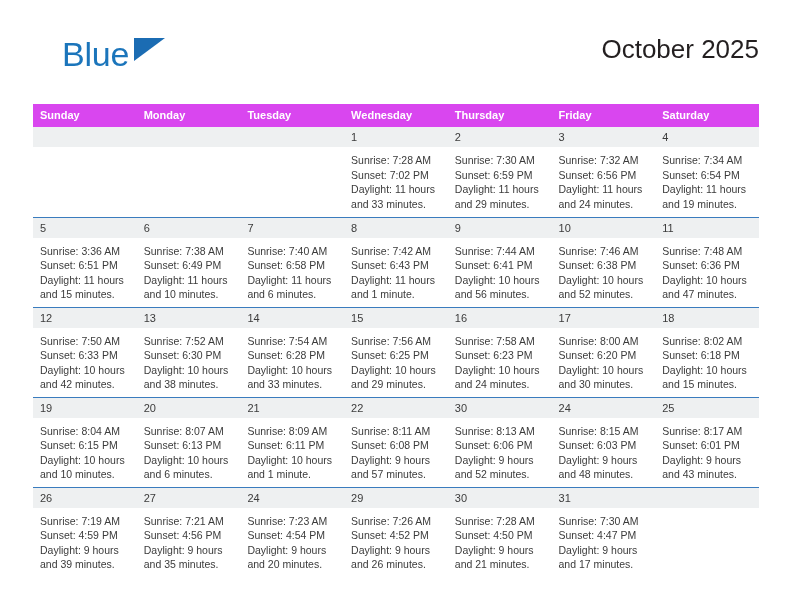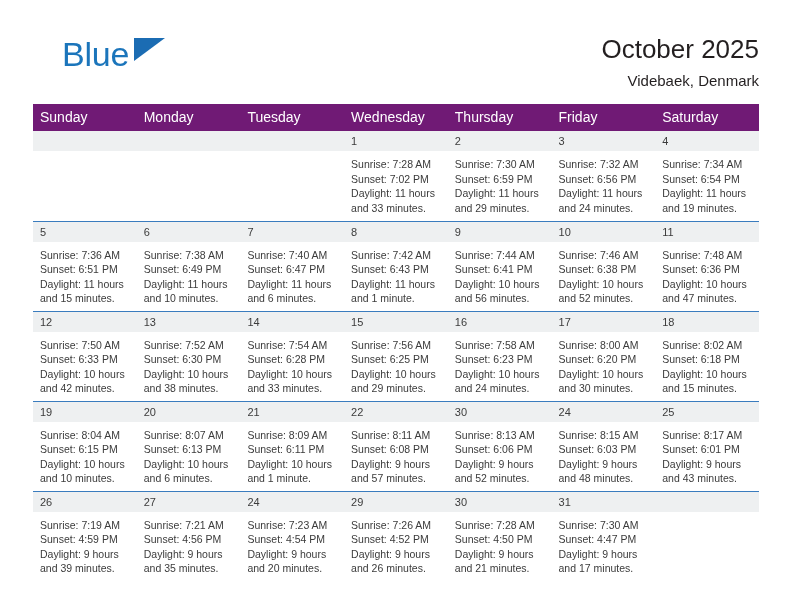--- a/index.html
+++ b/index.html
@@ -84,24 +84,24 @@
   
   .calendar {
     position: absolute;
     left: 33px;
     top: 104px;
     width: 726px;
     border-collapse: collapse;
     table-layout: fixed;
   }
   .calendar th {
-    background: #701a75;
+    background: #d946ef;
     color: #ffffff;
-    font-size: 14px;
-    font-weight: normal;
+    font-size: 11px;
+    font-weight: bold;
     text-align: left;
     padding: 5px 0 6px 7px;
     height: 22px;
     border: none;
   }
   .calendar td {
     vertical-align: top;
     padding: 0;
     height: 90px;
     border: none;
@@ -136,21 +136,20 @@
 
   <div class="header">
 
     <div class="logo">
       <span class="logo-tri"></span>
       <span class="logo-blue">Blue</span>
     </div>
 
     <div class="title-block">
       <div class="month-title">October 2025</div>
-      <div class="location">Videbaek, Denmark</div>
     </div>
 
   </div>
 
   <table class="calendar">
     <thead>
       <tr>
         <th>Sunday</th>
         <th>Monday</th>
         <th>Tuesday</th>
@@ -205,40 +204,40 @@
               <div>Sunset: 6:54 PM</div>
               <div>Daylight: 11 hours</div>
               <div>and 19 minutes.</div>
             </div>
           </td>
         </tr>
         <tr class="week">
           <td>
             <span class="daynum">5</span>
             <div class="cell-body">
-              <div>Sunrise: 7:36 AM</div>
+              <div>Sunrise: 3:36 AM</div>
               <div>Sunset: 6:51 PM</div>
               <div>Daylight: 11 hours</div>
               <div>and 15 minutes.</div>
             </div>
           </td>
           <td>
             <span class="daynum">6</span>
             <div class="cell-body">
               <div>Sunrise: 7:38 AM</div>
               <div>Sunset: 6:49 PM</div>
               <div>Daylight: 11 hours</div>
               <div>and 10 minutes.</div>
             </div>
           </td>
           <td>
             <span class="daynum">7</span>
             <div class="cell-body">
               <div>Sunrise: 7:40 AM</div>
-              <div>Sunset: 6:47 PM</div>
+              <div>Sunset: 6:58 PM</div>
               <div>Daylight: 11 hours</div>
               <div>and 6 minutes.</div>
             </div>
           </td>
           <td>
             <span class="daynum">8</span>
             <div class="cell-body">
               <div>Sunrise: 7:42 AM</div>
               <div>Sunset: 6:43 PM</div>
               <div>Daylight: 11 hours</div>

